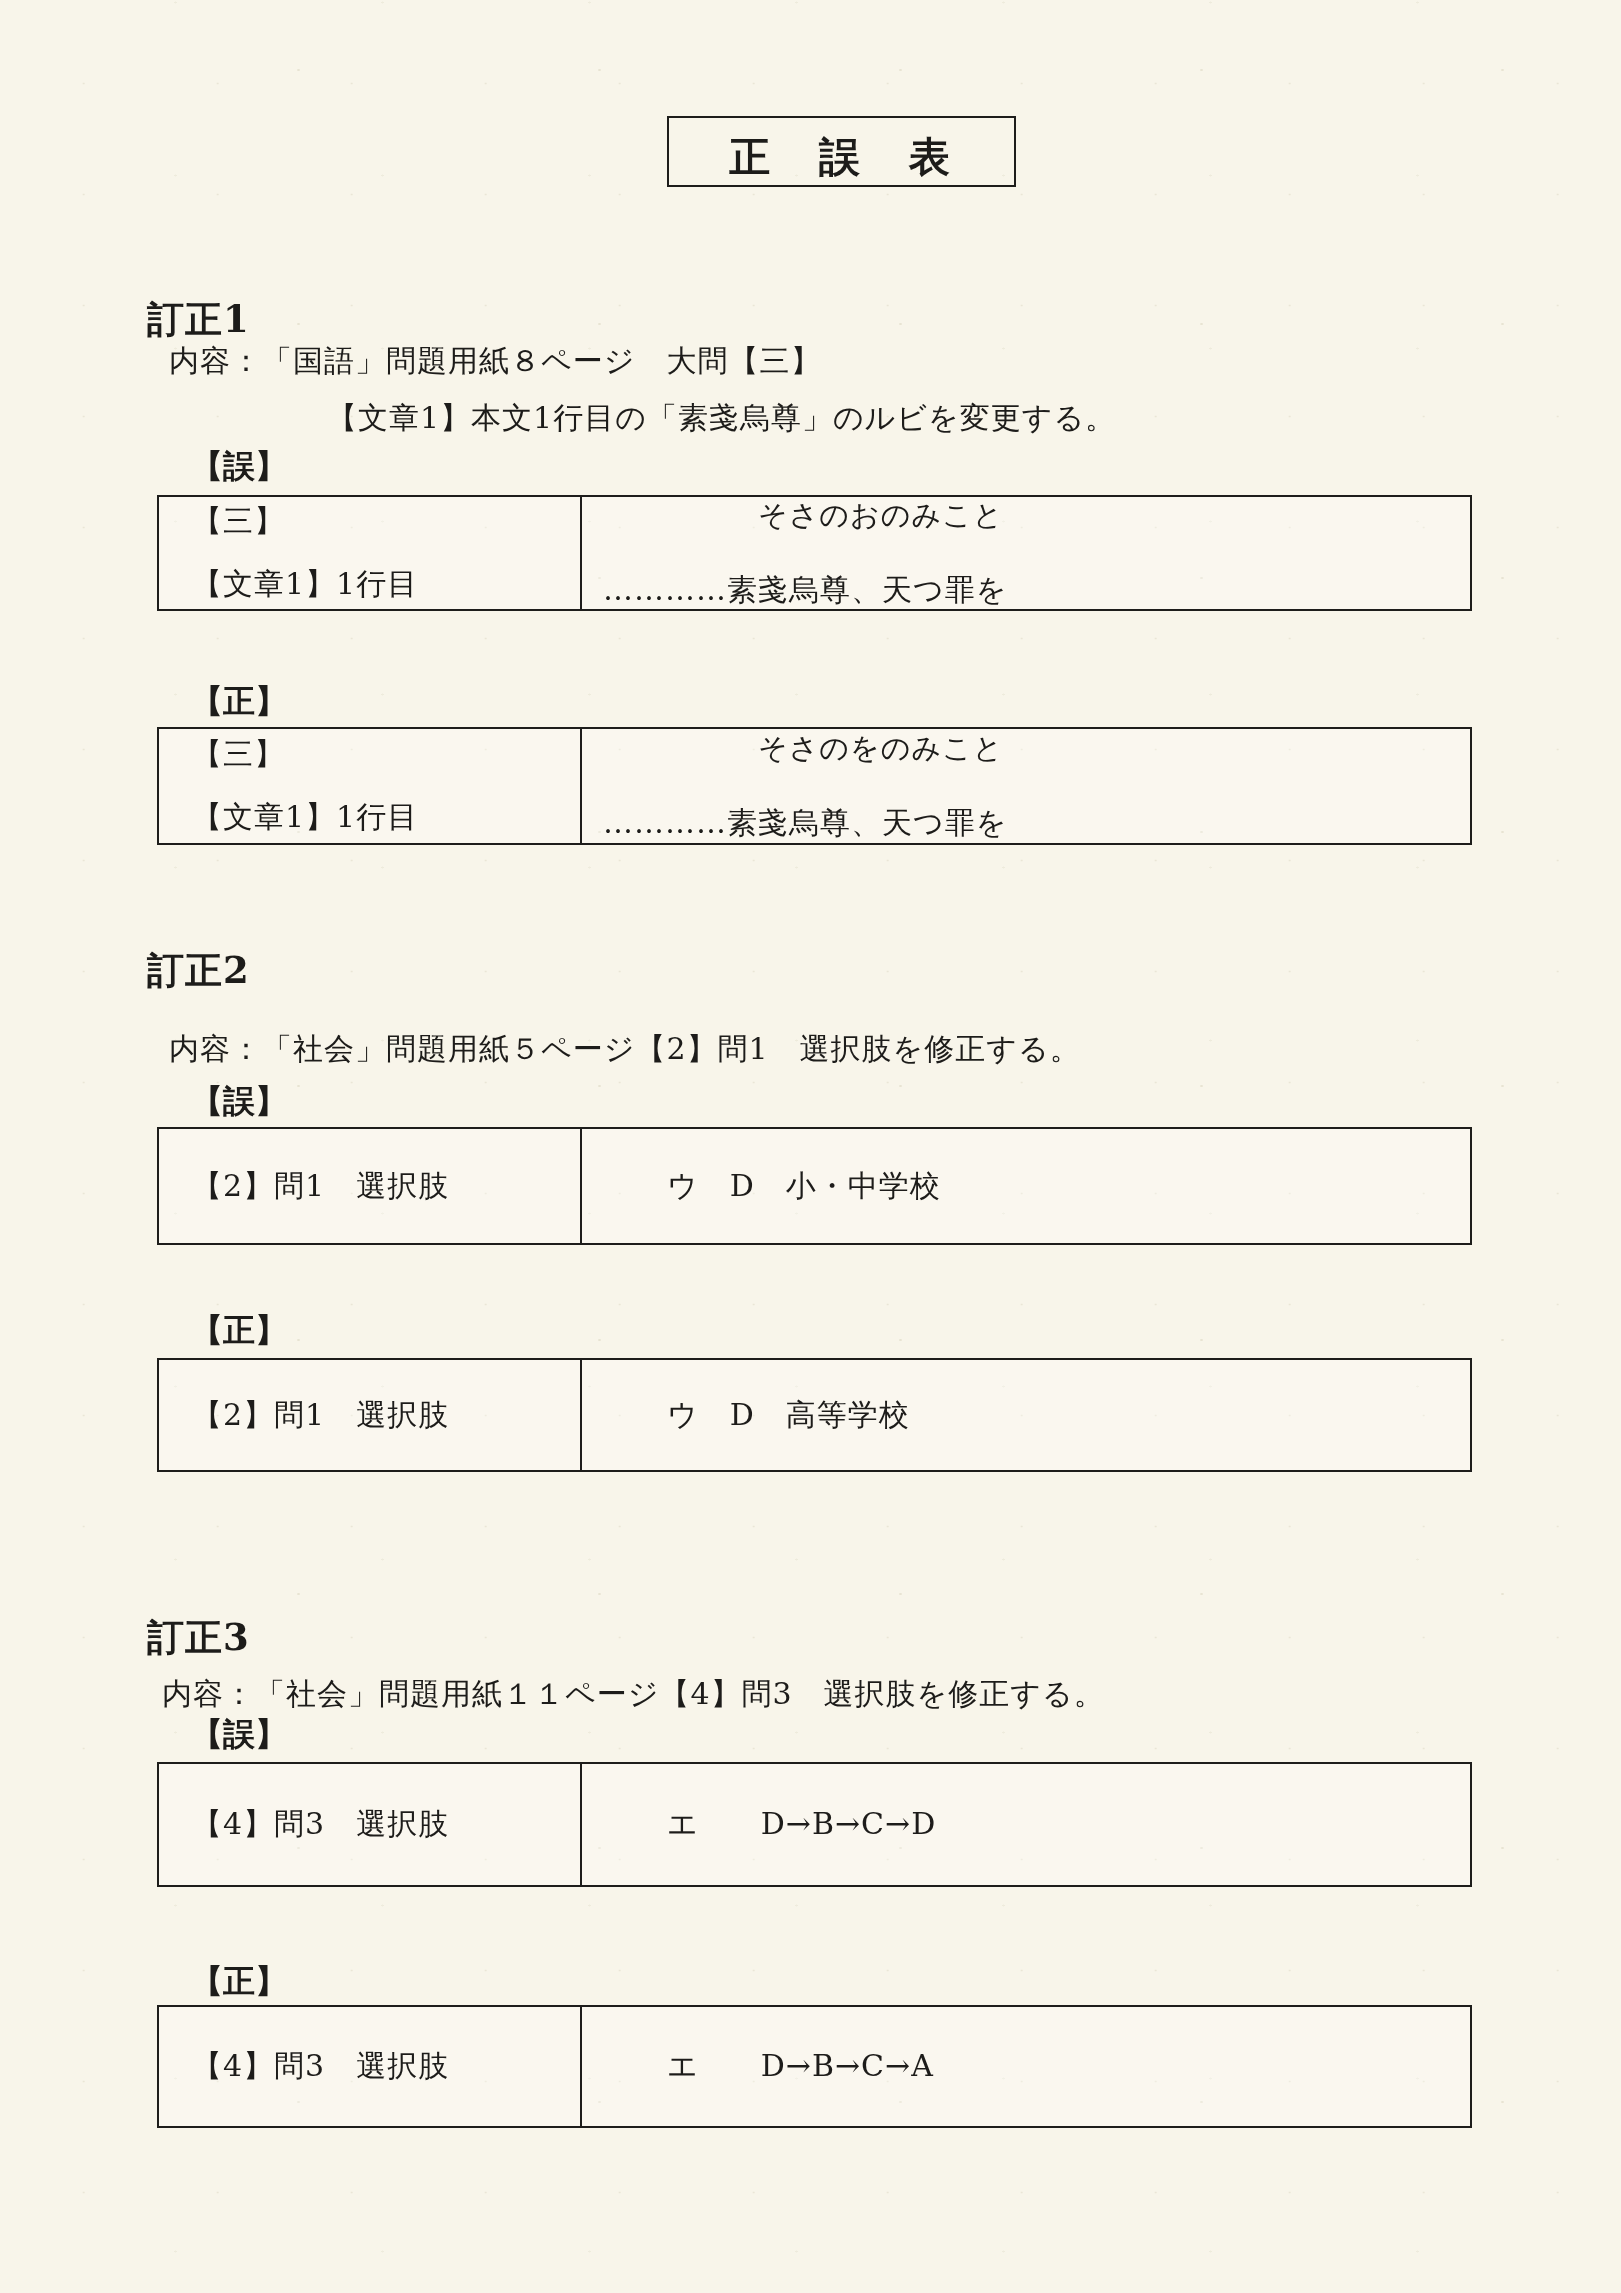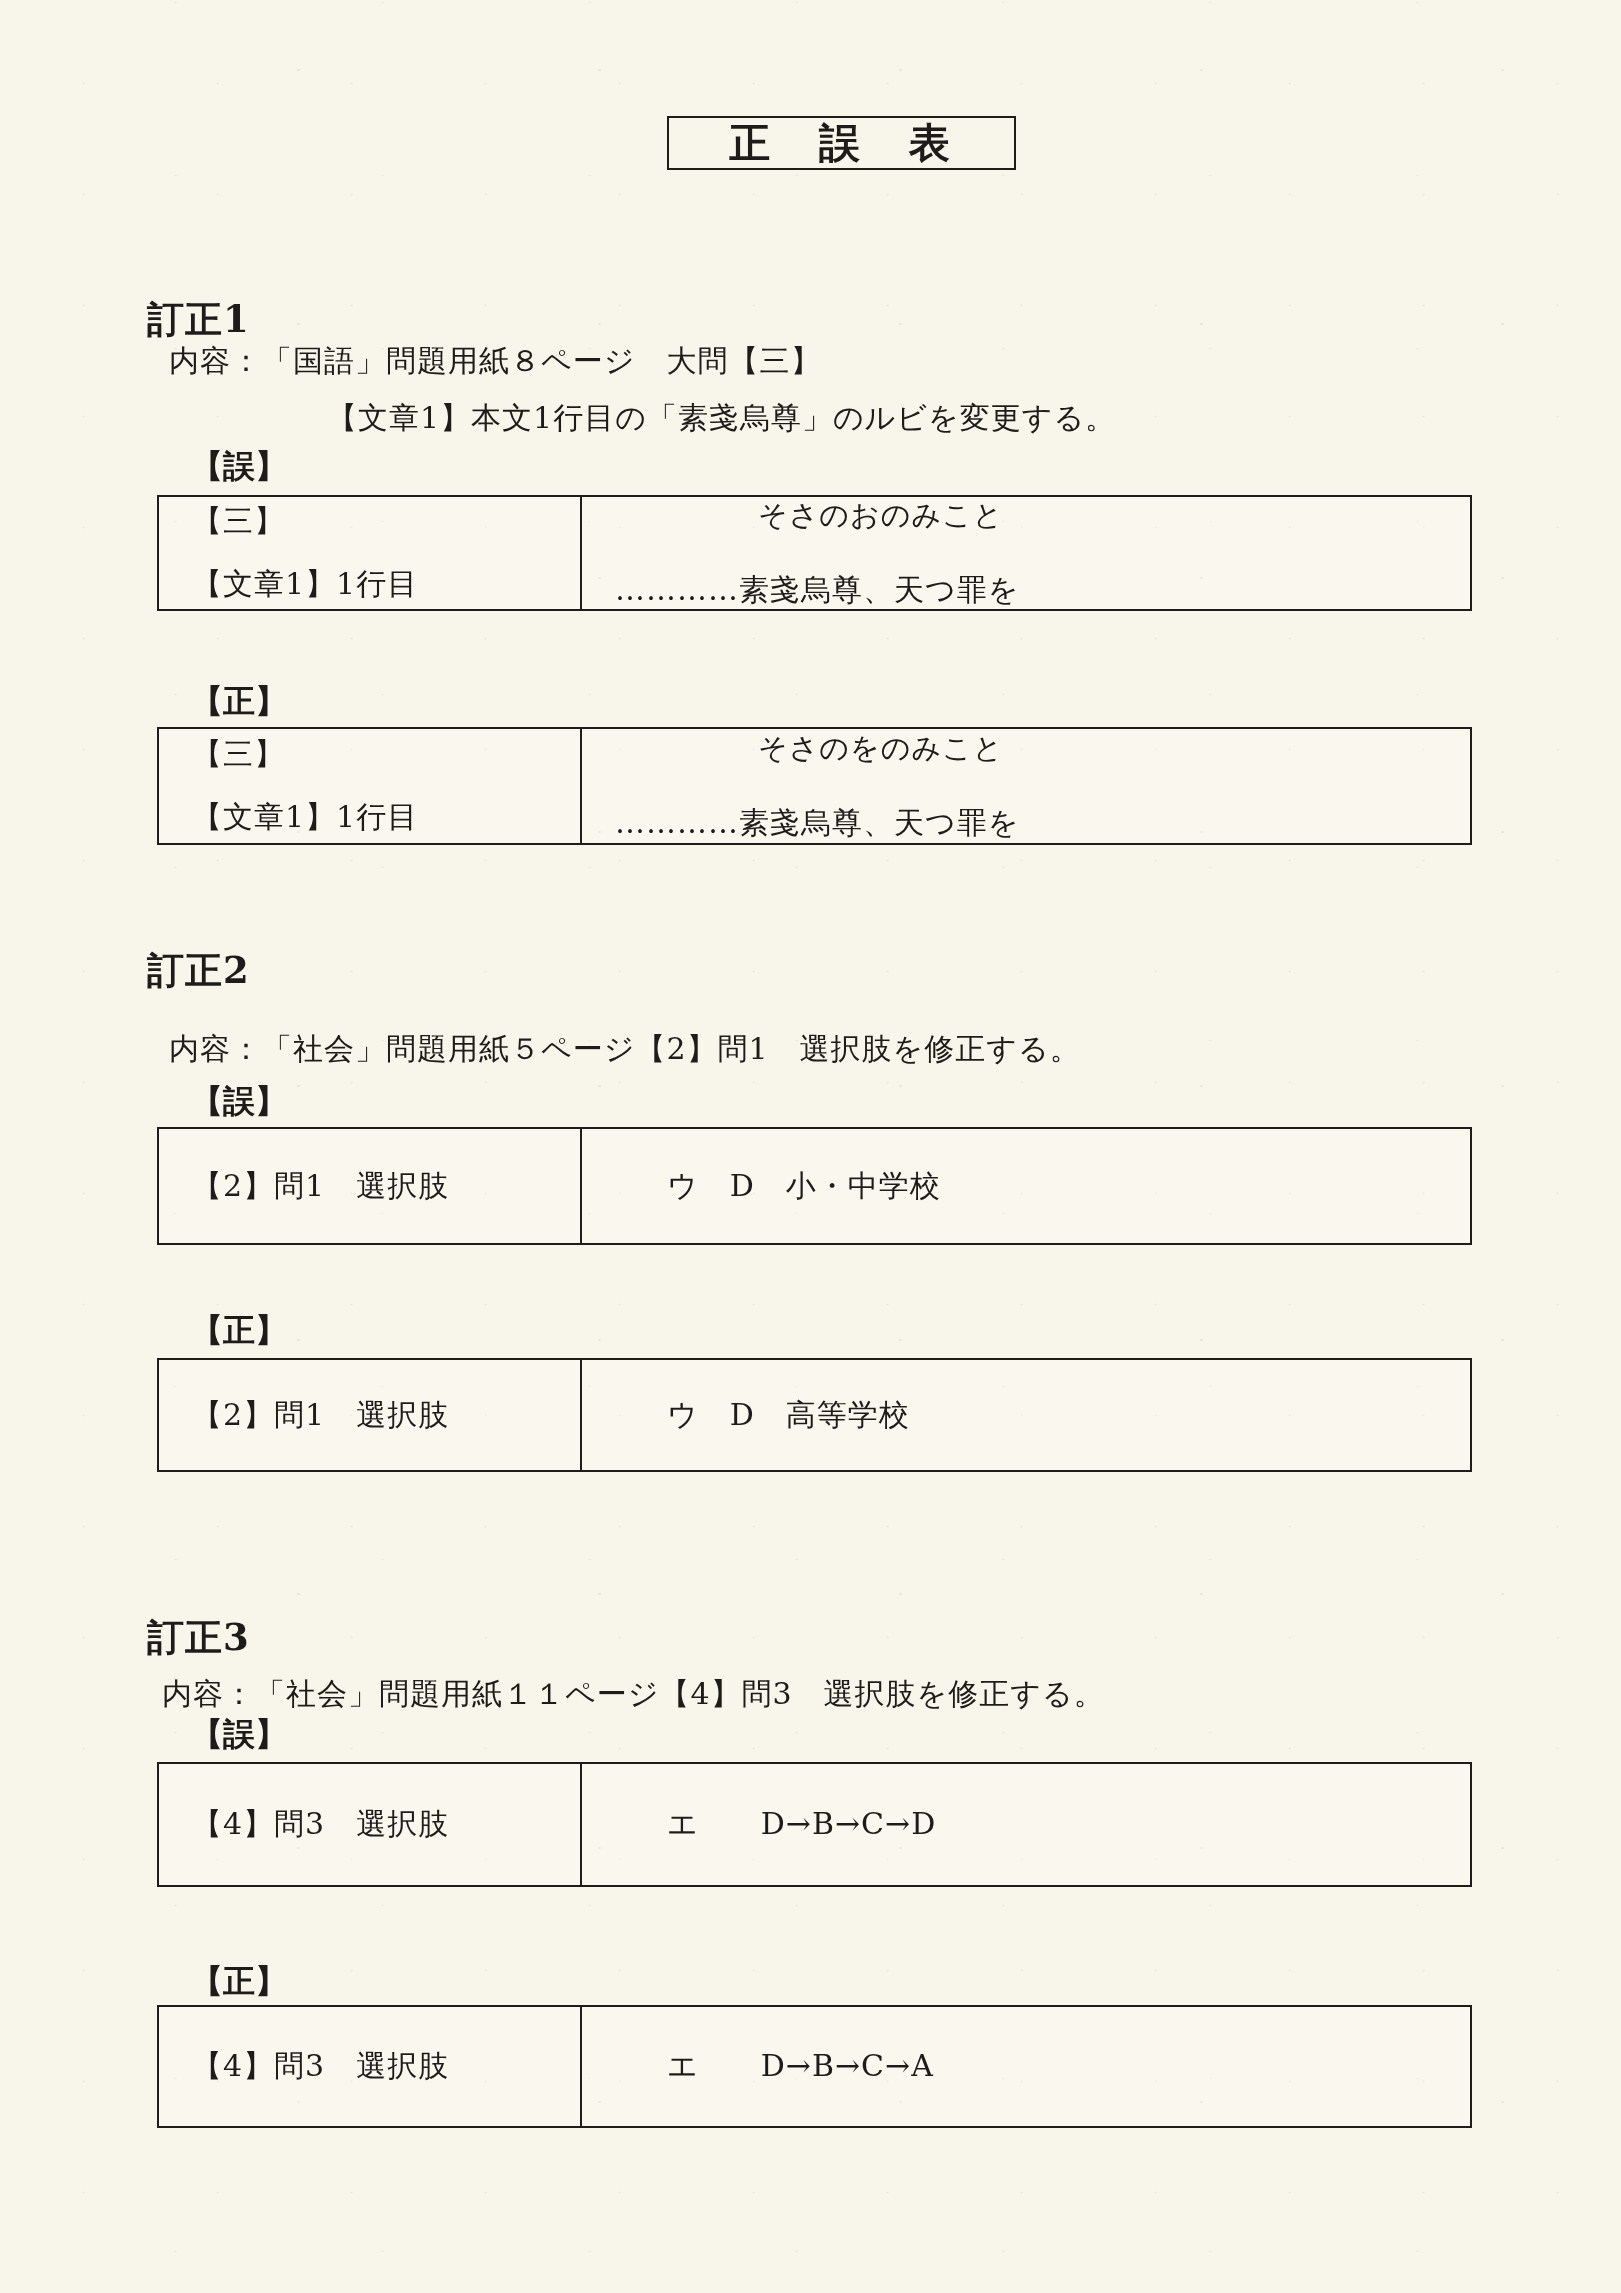--- a/index.html
+++ b/index.html
@@ -19,23 +19,23 @@
     background-image:
       radial-gradient(#ddd8c4 1px, transparent 1.4px),
       radial-gradient(#e6e2d0 1px, transparent 1.4px),
       radial-gradient(#d9d4be 1px, transparent 1.5px);
     background-size:134px 111px, 207px 173px, 301px 254px;
     background-position:16.7px 28px, 72px 89px, 148px 197px;
     opacity:.5;
     pointer-events:none;
   }
   .title-box{
-    position:absolute;left:667px;top:116px;width:349px;height:54px;
+    position:absolute;left:667px;top:116px;width:349px;height:71px;
     border:2.9px solid #1e1d1b;
-    display:flex;align-items:center;justify-content:center;
+    display:flex;align-items:flex-end;justify-content:center;
     font-size:41px;font-weight:bold;letter-spacing:3.9px;
     box-sizing:border-box;
   }
   .heading{
     position:absolute;
     font-size:37px;font-weight:bold;line-height:1.1;
     letter-spacing:1px;
   }
   .desc{
     position:absolute;
@@ -63,21 +63,21 @@
     font-size:30px;letter-spacing:1px;
   }
   .tbl .cell-right{
     flex:1;
     display:flex;flex-direction:column;justify-content:center;
     font-size:30px;letter-spacing:1px;
   }
   .tbl.two-line .cell-left{gap:21.6px;}
   .tbl.two-line .cell-right{gap:34px;}
   .line-ruby{padding-left:176px;font-size:29px;}
-  .line-main{padding-left:33px;}
+  .line-main{padding-left:21px;}
   .single-right{padding-left:85px;}
 </style>
 </head>
 <body>
 
 <div class="page">
 
   <div class="title-box">
     <span>正　誤　表</span>
   </div>

